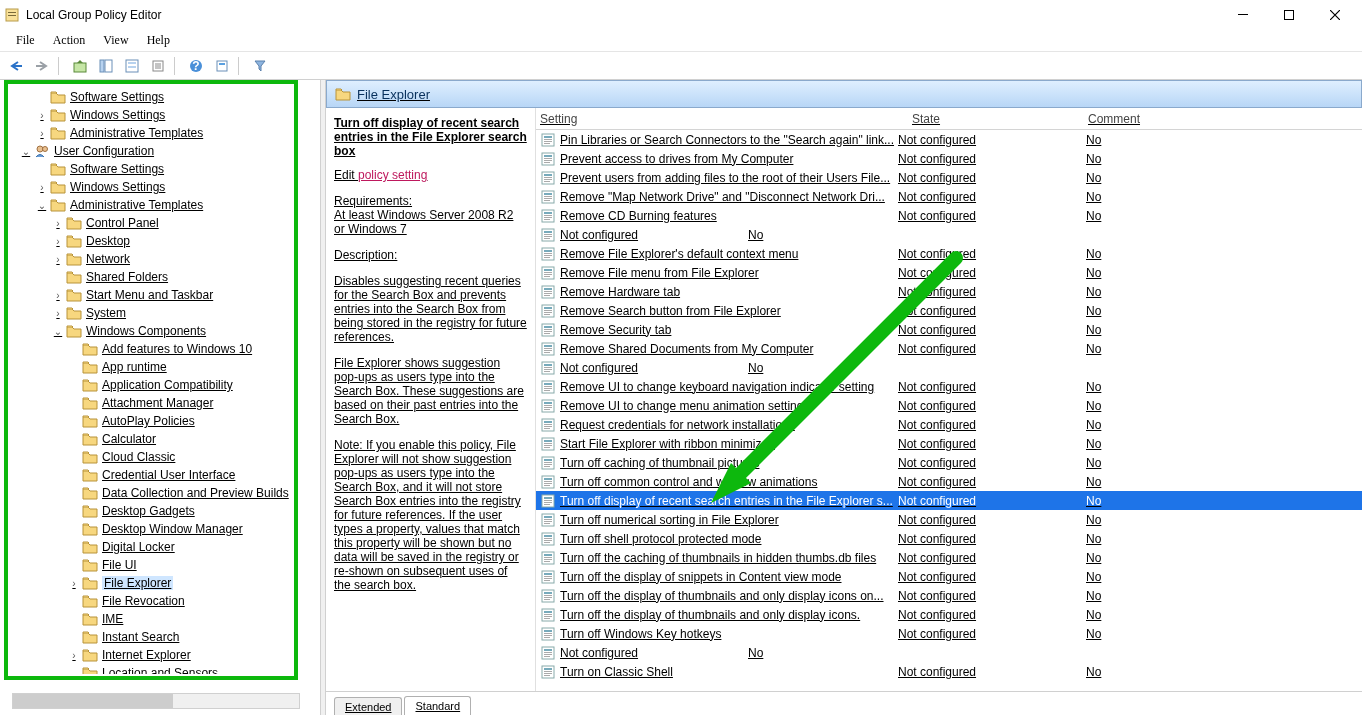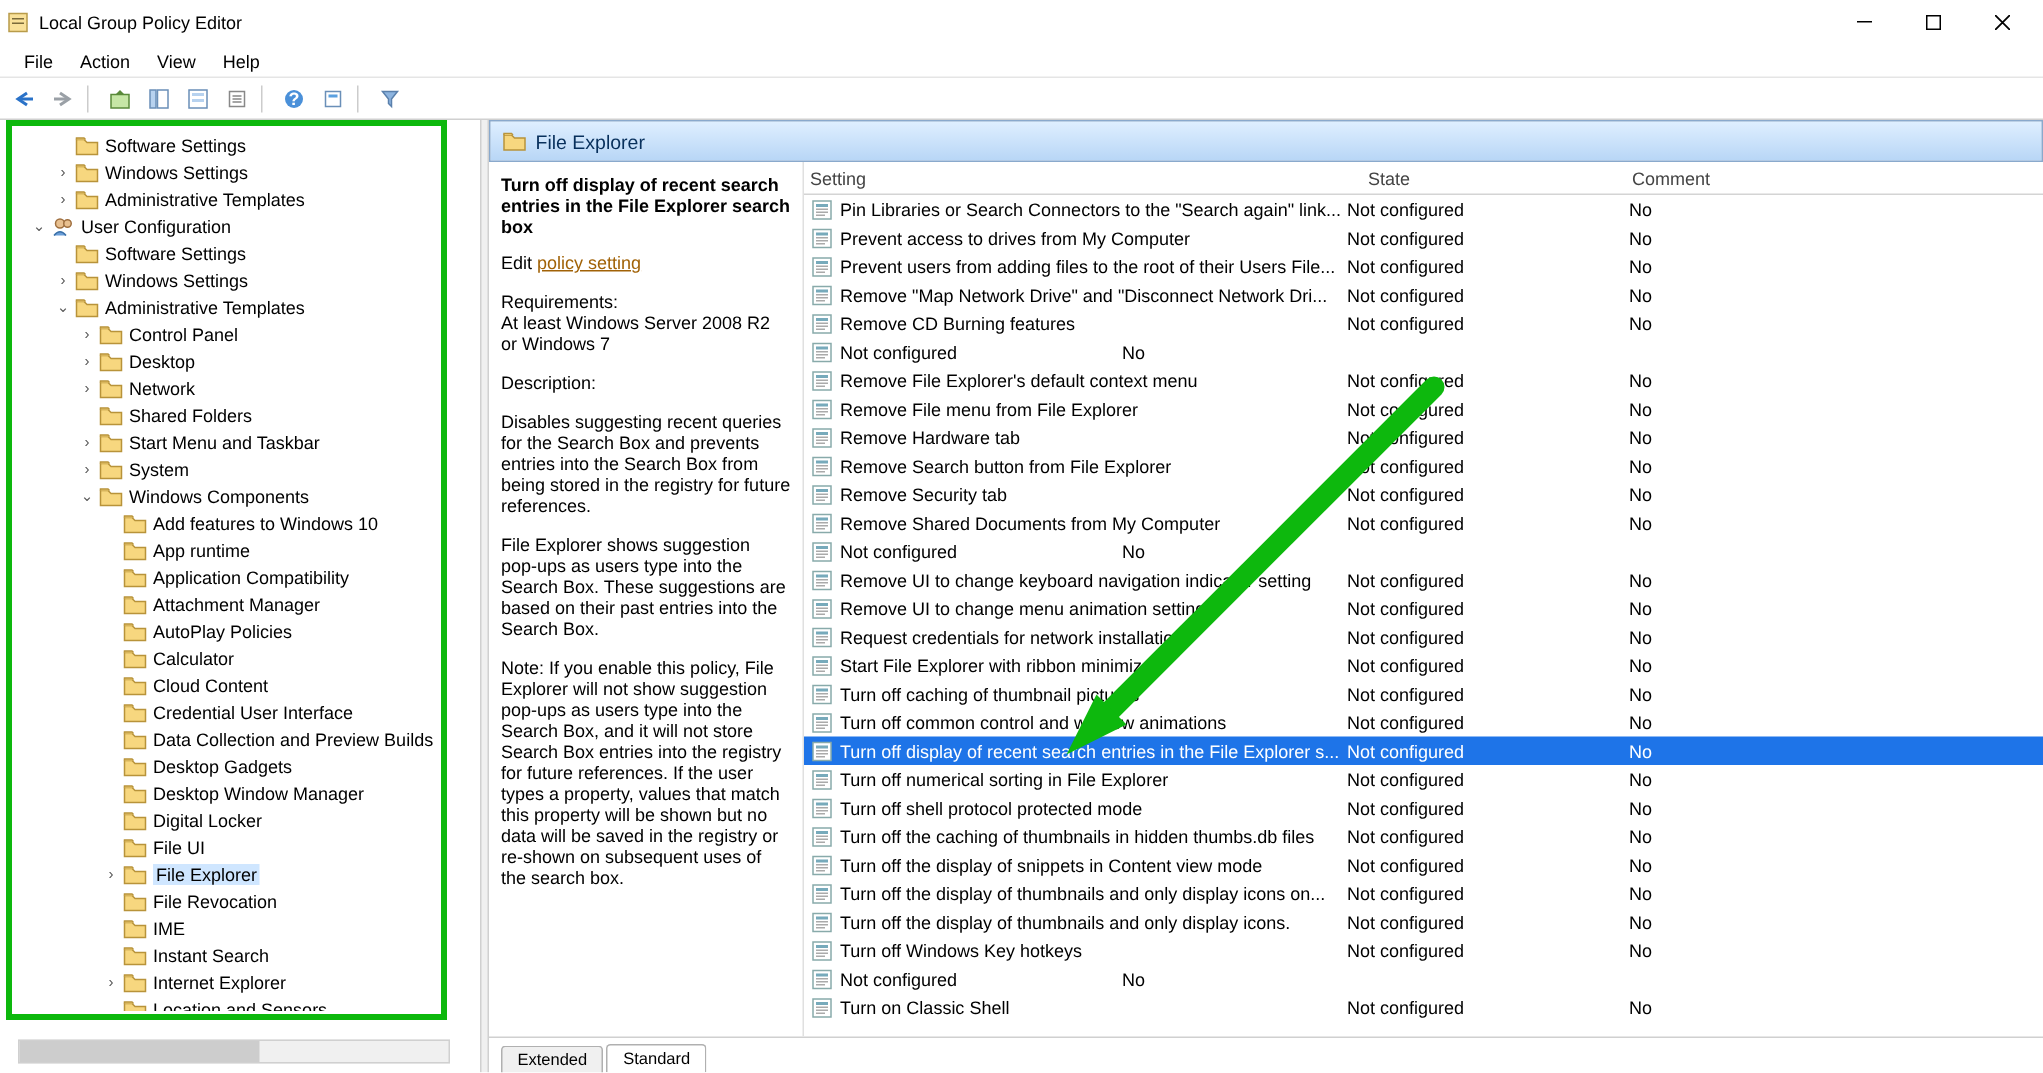--- a/index.html
+++ b/index.html
@@ -4,41 +4,41 @@
 <style>
 * { box-sizing: border-box; font-family: "Segoe UI", Tahoma, sans-serif; font-size: 12px; }
 body { margin: 0; background: #fff; color: #000; overflow: hidden; }
 .window { width: 1362px; height: 715px; display: flex; flex-direction: column; background: #fff; }
 .titlebar { height: 30px; display: flex; align-items: center; padding: 0 4px; }
 .titlebar .icon { width: 16px; height: 16px; margin-right: 6px; display: inline-flex; align-items: center; justify-content: center; }
 .title { flex: 1; font-size: 12px; }
 .win-controls { display: flex; gap: 0; }
 .win-btn { width: 46px; height: 30px; display: flex; align-items: center; justify-content: center; }
 .menubar { height: 22px; display: flex; align-items: center; padding-left: 8px; gap: 2px; border-bottom: 1px solid #e5e5e5; }
-.menu-item { padding: 3px 8px; }
+.menu-item { padding: 3px 8px; font-family: Liberation Serif, serif; }
 .toolbar { height: 28px; display: flex; align-items: center; padding-left: 4px; gap: 2px; border-bottom: 1px solid #d0d0d0; }
 .tool-btn { width: 24px; height: 22px; display: flex; align-items: center; justify-content: center; }
-.content { flex: 1; display: flex; overflow: hidden; }
+.content { flex: 1; display: flex; overflow: hidden; text-decoration: underline; }
 .left-pane { width: 320px; position: relative; padding: 4px 2px; overflow: hidden; }
 .green-box { position: absolute; top: 0; left: 4px; width: 294px; height: 600px; border: 4px solid #0db80d; pointer-events: none; }
 .tree { padding: 4px 0 0 0; overflow: hidden; height: 590px; }
 .tree-row { display: flex; align-items: center; height: 18px; }
 .tw { width: 16px; text-align: center; color: #5a5a5a; font-size: 10px; cursor: pointer; }
 .folder-icon { width: 16px; height: 14px; display: inline-flex; align-items: center; justify-content: center; margin-right: 4px; }
 .tree-label { white-space: nowrap; }
 .tree-label.sel { background: #cfe6ff; padding: 0 2px; }
 .hscroll { position: absolute; bottom: 6px; left: 12px; right: 20px; height: 16px; background: #f0f0f0; border: 1px solid #d0d0d0; }
 .hscroll-thumb { position: absolute; left: 0; width: 160px; top: 0; bottom: 0; background: #cdcdcd; }
 .splitter { width: 6px; background: #f0f0f0; border-left: 1px solid #d0d0d0; border-right: 1px solid #d0d0d0; cursor: col-resize; }
 .right-pane { flex: 1; display: flex; flex-direction: column; }
 .breadcrumb { height: 28px; background: linear-gradient(#dfefff,#b8d6f6); border: 1px solid #8aa9cc; display: flex; align-items: center; padding-left: 8px; gap: 6px; color: #08305c; }
 .right-body { flex: 1; display: flex; overflow: hidden; position: relative; }
 .desc-col { width: 210px; padding: 8px 8px; border-right: 1px solid #e0e0e0; font-size: 12px; }
 .desc-title { font-weight: bold; margin-bottom: 10px; }
-.desc-link { color: #a16207; text-decoration: underline; }
+.desc-link { color: #be185d; text-decoration: underline; }
 .desc-block { margin-bottom: 12px; }
 .list-col { flex: 1; overflow: auto; position: relative; }
 .list-head { display: flex; border-bottom: 1px solid #d4d4d4; height: 22px; align-items: center; padding-left: 4px; color: #444; }
 .col-setting { flex: 0 0 354px; }
 .col-state { flex: 0 0 160px; text-align: left; padding-left: 18px; }
 .col-comment { flex: 0 0 130px; text-align: left; padding-left: 34px; }
 .list-row { display: flex; align-items: center; height: 19px; padding-left: 4px; white-space: nowrap; }
 .list-row.sel { background: #1e74e8; color: #fff; }
 .setting-icon { width: 16px; height: 14px; display: inline-flex; align-items: center; justify-content: center; margin-right: 4px; flex-shrink: 0; }
 .cell-setting { flex: 0 0 338px; overflow: hidden; text-overflow: ellipsis; }
@@ -417,21 +417,21 @@
             <span class="tw"></span>
             <span class="tw"></span>
             <span class="tw"></span>
             <span class="tw"></span>
             <span class="folder-icon">
               <svg width="16" height="14">
                 <path d="M1 3 L6 3 L8 5 L15 5 L15 13 L1 13 Z" fill="#f7d77f" stroke="#b8933a"></path>
                 <path d="M1 3 L1 2 L6 2 L7 3" fill="#f7d77f" stroke="#b8933a"></path>
               </svg>
             </span>
-            <span class="tree-label">Cloud Content</span>
+            <span class="tree-label">Cloud Classic</span>
           </div>
           <div class="tree-row">
             <span class="tw"></span>
             <span class="tw"></span>
             <span class="tw"></span>
             <span class="tw"></span>
             <span class="tw"></span>
             <span class="folder-icon">
               <svg width="16" height="14">
                 <path d="M1 3 L6 3 L8 5 L15 5 L15 13 L1 13 Z" fill="#f7d77f" stroke="#b8933a"></path>

